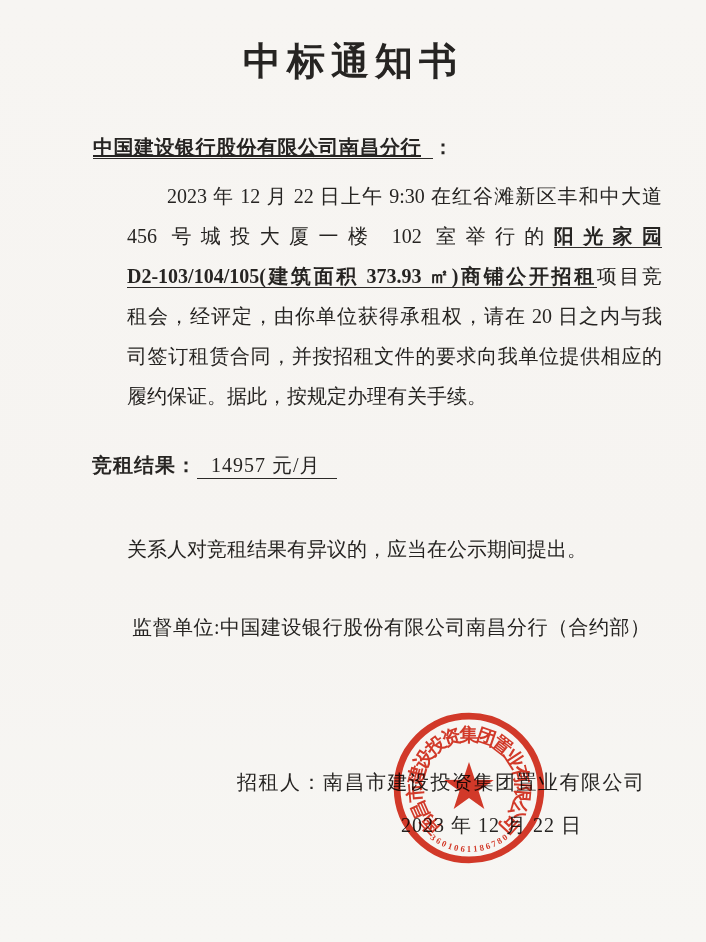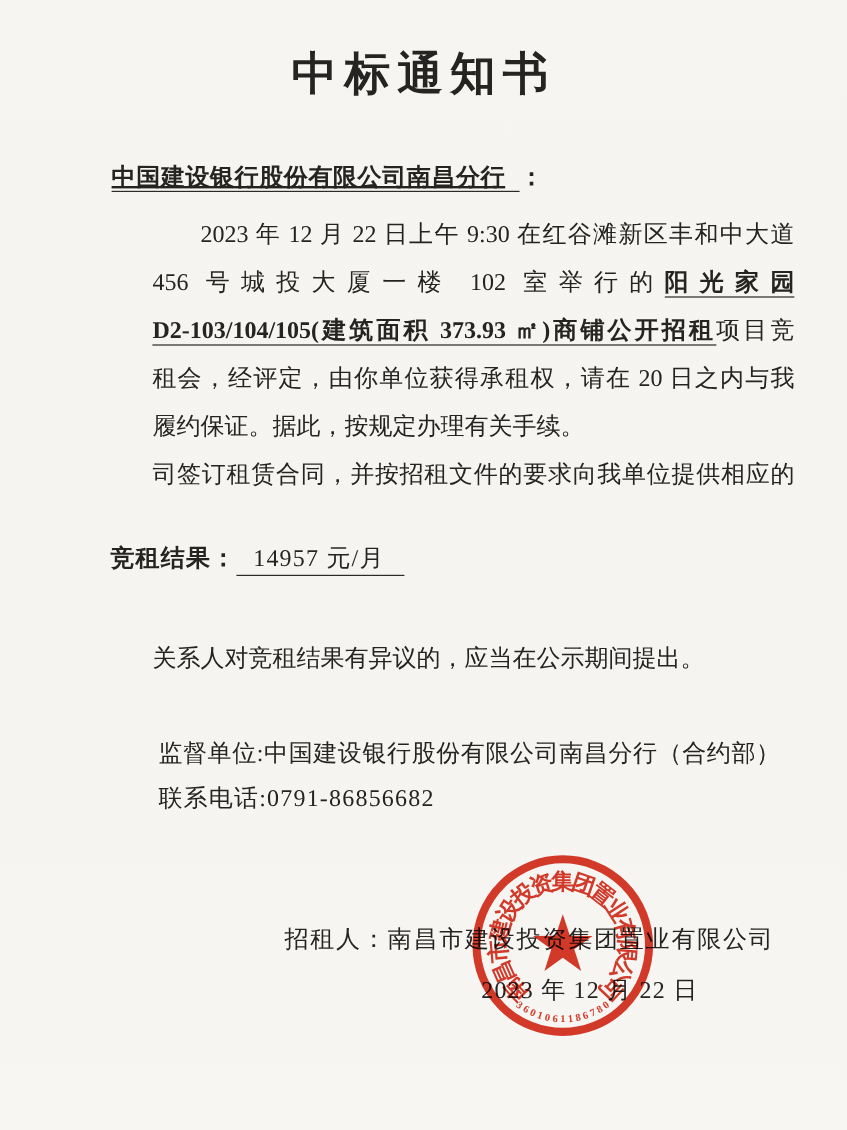--- a/index.html
+++ b/index.html
@@ -52,32 +52,31 @@
 
   <h1 class="title">中标通知书</h1>
 
   <div class="addressee"><span class="u addr-u">中国建设银行股份有限公司南昌分行</span><span>：</span></div>
 
   <div class="para para1">
     <div class="line jl indent">2023 年 12 月 22 日上午 9:30 在红谷滩新区丰和中大道</div>
     <div class="line jl"><span>456 号城投大厦一楼 102 室举行的</span><span class="u bold">阳光家园</span></div>
     <div class="line jl"><span class="u bold">D2-103/104/105(建筑面积 373.93 ㎡)商铺公开招租</span><span>项目竞</span></div>
     <div class="line jl">租会，经评定，由你单位获得承租权，请在 20 日之内与我</div>
+    <div class="line jl">司签订租赁合同，并按招租文件的要求向我单位提供相应的</div>
     <div class="line">履约保证。据此，按规定办理有关手续。</div>
-    <div class="line jl">司签订租赁合同，并按招租文件的要求向我单位提供相应的</div>
   </div>
 
   <div class="result"><span class="label">竞租结果：</span><span class="u val">14957 元/月</span></div>
 
   <div class="para para2">
     <div class="p2line">关系人对竞租结果有异议的，应当在公示期间提出。</div>
   </div>
 
   <div class="supervisor">监督单位:中国建设银行股份有限公司南昌分行（合约部）</div>
-  <div class="phone">联系电话:0791-86856682</div>
 
   <div class="lessor">招租人：南昌市建设投资集团置业有限公司</div>
   <div class="date">2023 年 12 月 22 日</div>
 
   <svg id="seal" class="stamp" viewBox="0 0 200 200" aria-hidden="true">
       <circle cx="100" cy="100" r="91" fill="none" stroke="#d62a18" stroke-width="8.5"></circle>
       <text x="100" y="40" text-anchor="middle" font-size="24" font-weight="bold" fill="#d62a18" transform="rotate(-133 100 100)">南</text>
       <text x="100" y="40" text-anchor="middle" font-size="24" font-weight="bold" fill="#d62a18" transform="rotate(-114 100 100)">昌</text>
       <text x="100" y="40" text-anchor="middle" font-size="24" font-weight="bold" fill="#d62a18" transform="rotate(-95 100 100)">市</text>
       <text x="100" y="40" text-anchor="middle" font-size="24" font-weight="bold" fill="#d62a18" transform="rotate(-76 100 100)">建</text>

